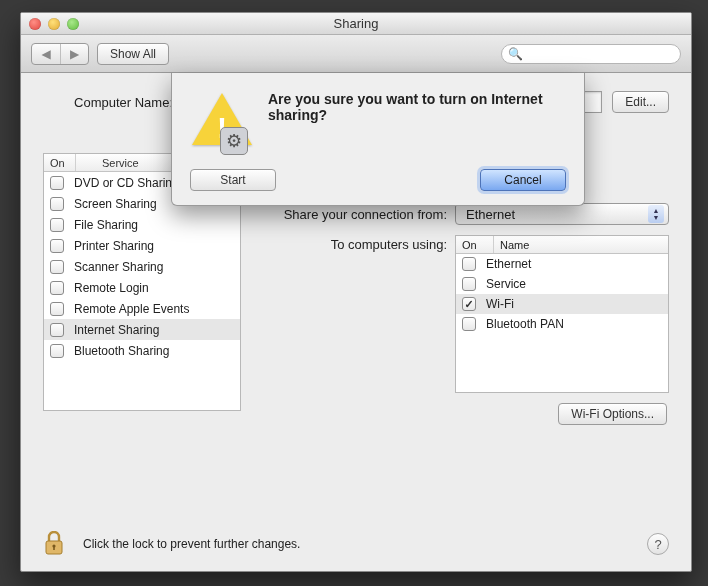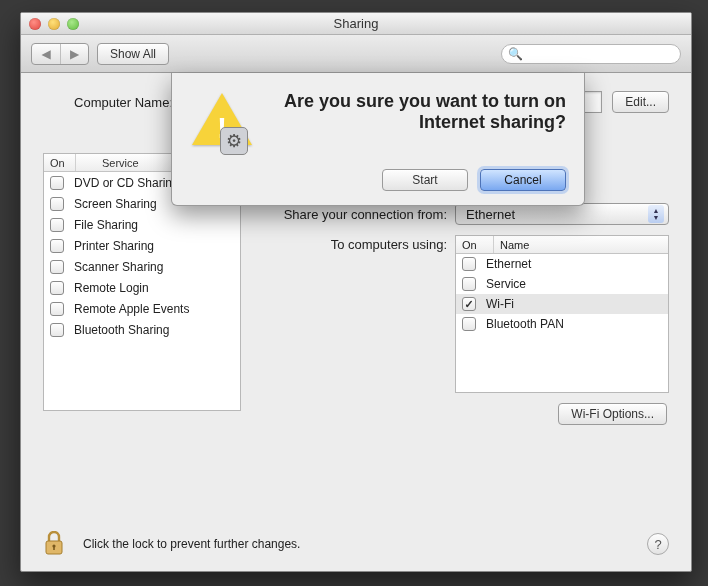--- a/index.html
+++ b/index.html
@@ -209,24 +209,24 @@
   .warn-bang { position:absolute; top: 20px; left: 0; width: 64px; text-align:center; font-size: 30px; font-weight:bold; color:#fff;}
   .gear-badge {
     position:absolute; bottom: 0; right: 6px;
     width: 28px; height: 28px;
     border-radius: 5px;
     background: #cfd1d6;
     border: 1px solid #888;
     display:flex; align-items:center; justify-content:center;
     font-size: 18px; color:#555;
   }
-  .sheet-text h4 { font-size: 18px; font-weight: bold; margin-bottom: 8px; text-align: right; }
+  .sheet-text h4 { font-size: 14px; font-weight: bold; margin-bottom: 8px; }
   .sheet-text p  { font-size: 11px; color:#333; line-height: 1.35; }
   .sheet-buttons {
-    display:flex; justify-content: flex-end; gap: 12px; margin-top: 14px;
+    display:flex; justify-content: space-between; gap: 12px; margin-top: 14px;
   }
   .btn.default {
     background: linear-gradient(#cfe4ff, #7aa8f0);
     border-color: #4d73b8;
     color: #1b1b1b;
     box-shadow: 0 0 0 3px rgba(110,160,240,0.35);
   }
   .btn.sheet-btn { width: 86px; }
 
   
@@ -294,20 +294,24 @@
               <div class="chk"></div>
               <span>Scanner Sharing</span>
             </div>
             <div class="list-row">
               <div class="chk"></div>
               <span>Remote Login</span>
             </div>
             <div class="list-row">
               <div class="chk"></div>
               <span>Remote Apple Events</span>
+            </div>
+            <div class="list-row sel">
+              <div class="chk"></div>
+              <span>Internet Sharing</span>
             </div>
             <div class="list-row">
               <div class="chk"></div>
               <span>Bluetooth Sharing</span>
             </div>
           </div>
       </div>
 
       <div class="right-col">
 

